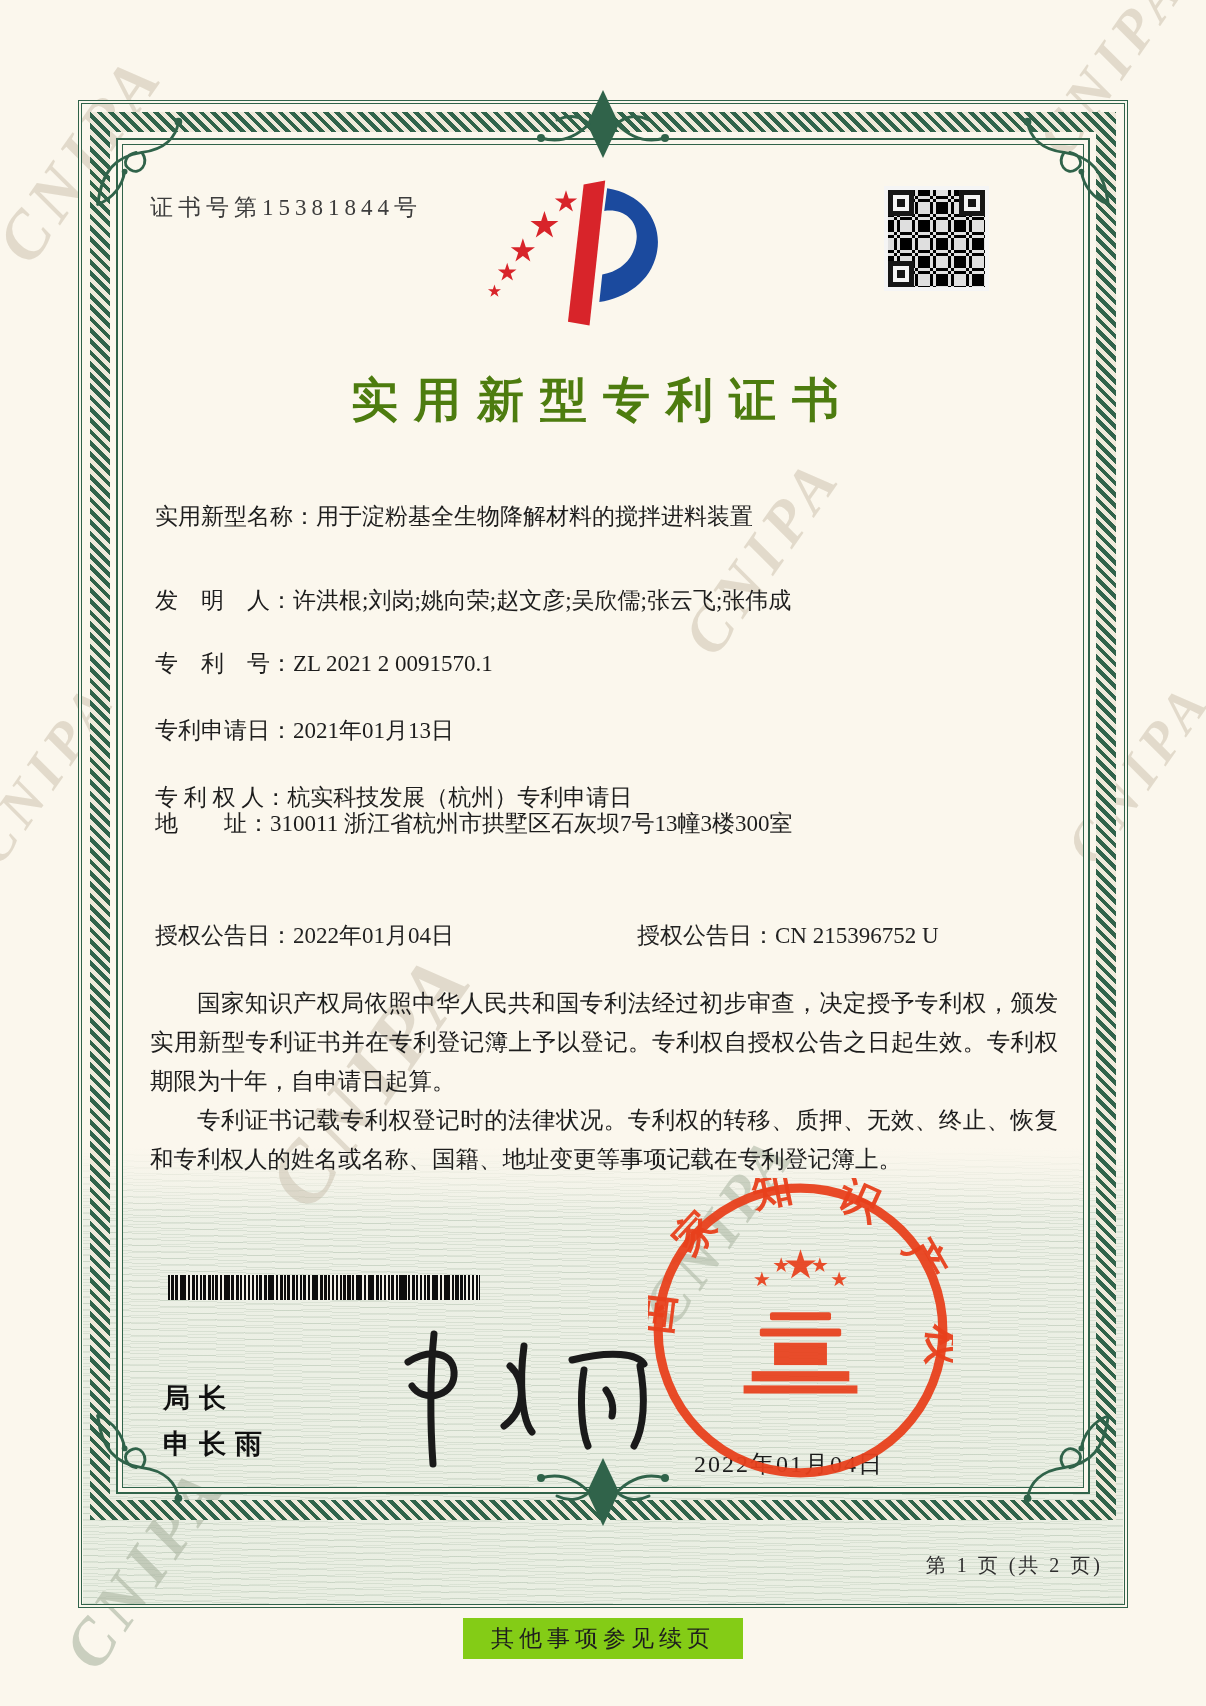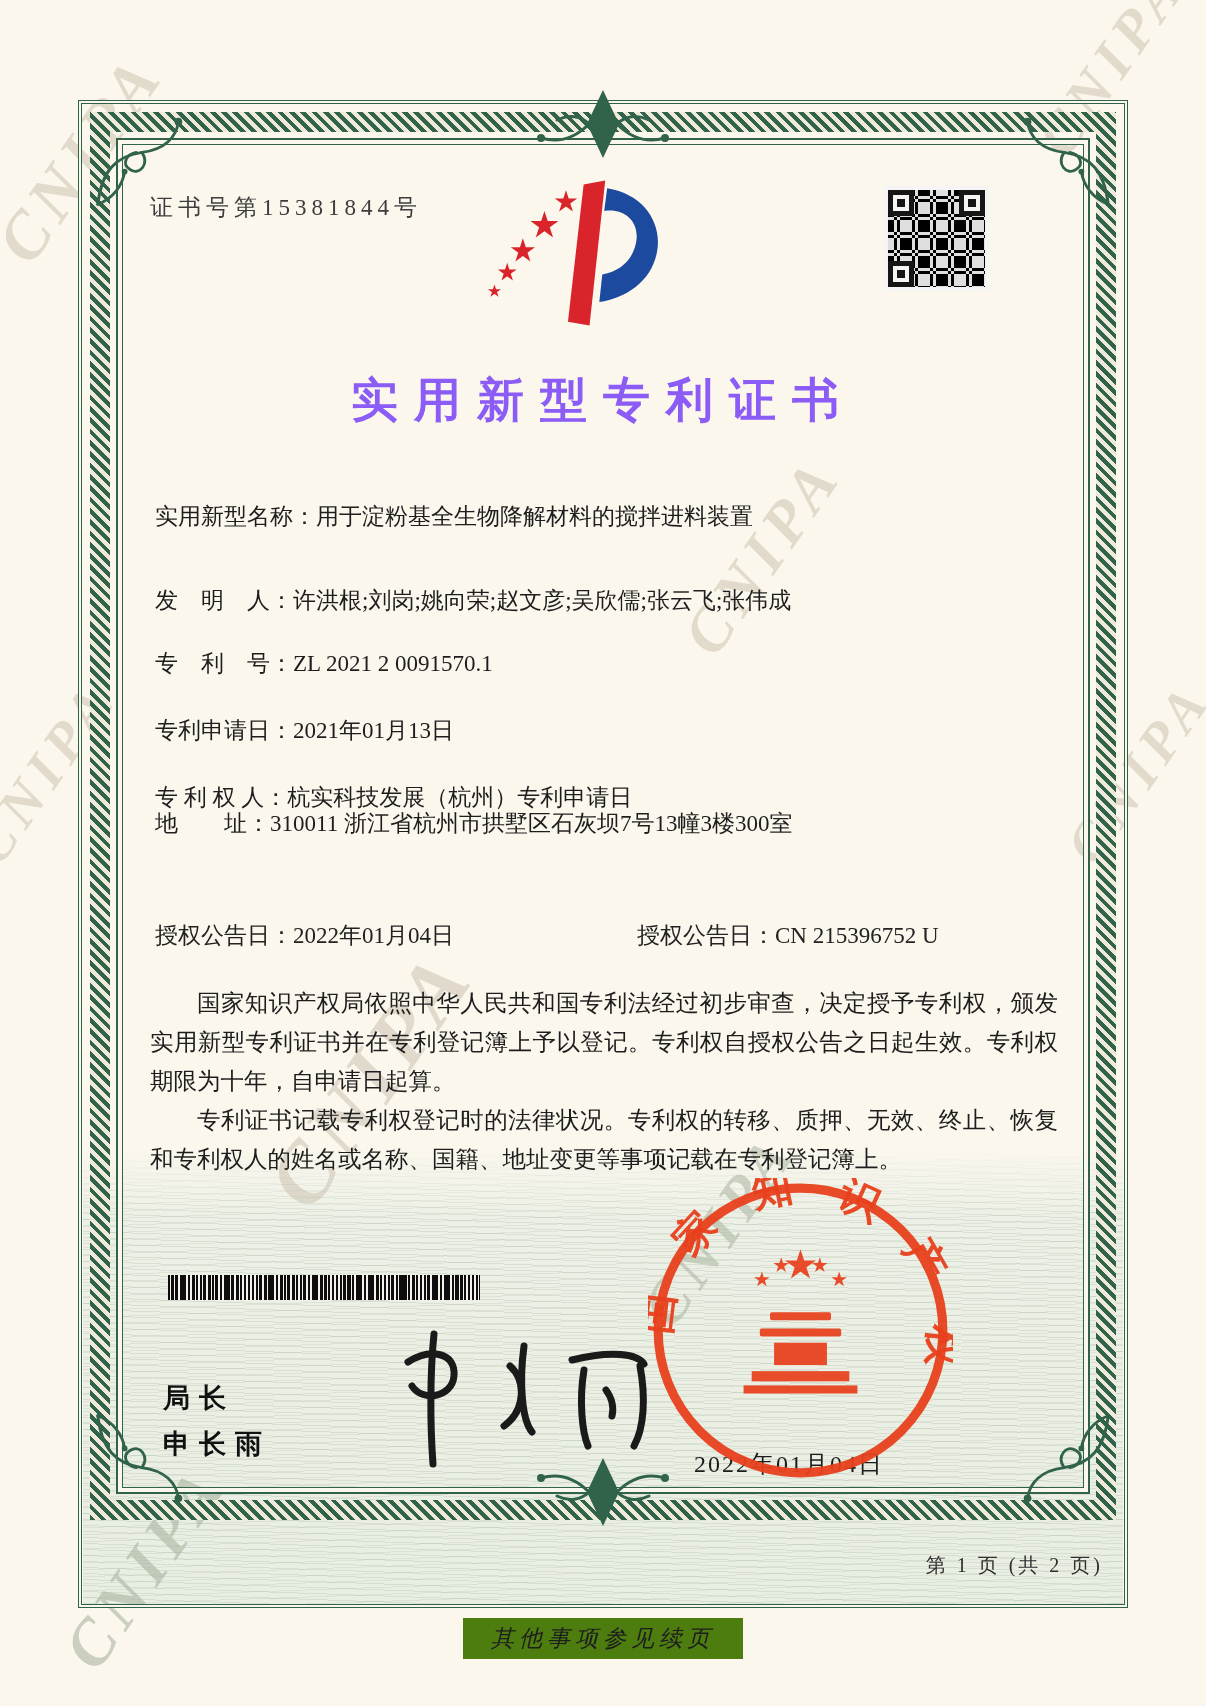--- a/index.html
+++ b/index.html
@@ -77,21 +77,21 @@
       repeating-conic-gradient(#161616 0% 25%, #f5f5f5 0% 50%);
     background-size:12px 12px, 18px 18px;
     background-blend-mode:difference;
     outline:4px solid #f5f5f5;
   }
   .qf{position:absolute; width:16px; height:16px; border:5px solid #161616; background:#f5f5f5;}
   .qf::after{content:""; position:absolute; left:4px; top:4px; width:8px; height:8px; background:#161616;}
   .qf1{left:0; top:0;} .qf2{right:0; top:0;} .qf3{left:0; bottom:0;}
   .title{
     position:absolute; z-index:4; left:103px; top:338px; width:1000px;
-    text-align:center; font-size:47px; font-weight:700; letter-spacing:16px; color:#8b5cf6;
+    text-align:center; font-size:47px; font-weight:700; letter-spacing:16px; color:#4d7c0f;
   }
   
   .field{
     position:absolute; z-index:4; left:155px; width:920px;
     font-size:23px; color:#1d1d1d; white-space:nowrap;
   }
   .f0{top:501px;} .f1{top:585px;} .f2{top:648px;} .f3{top:715px;} .f4{top:782px;} .f5{top:808px;}
   .grant{position:absolute; z-index:4; left:155px; top:920px; width:930px; font-size:23px; white-space:nowrap;}
   .grant .g2{position:absolute; left:482px; top:0;}
   
@@ -122,22 +122,22 @@
     font-size:24px; letter-spacing:2px; color:#1c1c1c; white-space:nowrap;
   }
   .page-num{
     position:absolute; z-index:4; left:103px; top:1552px; width:1000px;
     text-align:right; font-size:20px; letter-spacing:3px; color:#2e2e2e;
   }
   .cont-note{
     position:absolute; z-index:4; left:103px; top:1618px; width:1000px; text-align:center;
   }
   .cont-note span{
-    display:inline-block; background:#4d7c0f; padding:5px 28px;
-    font-size:23px; letter-spacing:5px; color:#1d1d1d;font-style:italic;
+    display:inline-block; background:#84cc16; padding:5px 28px;
+    font-size:23px; letter-spacing:5px; color:#1d1d1d;
   }
 </style>
 </head>
 <body>
 
 <div class="page">
 
   <div class="waves"></div>
 
   <span class="wm wm1">CNIPA</span>

